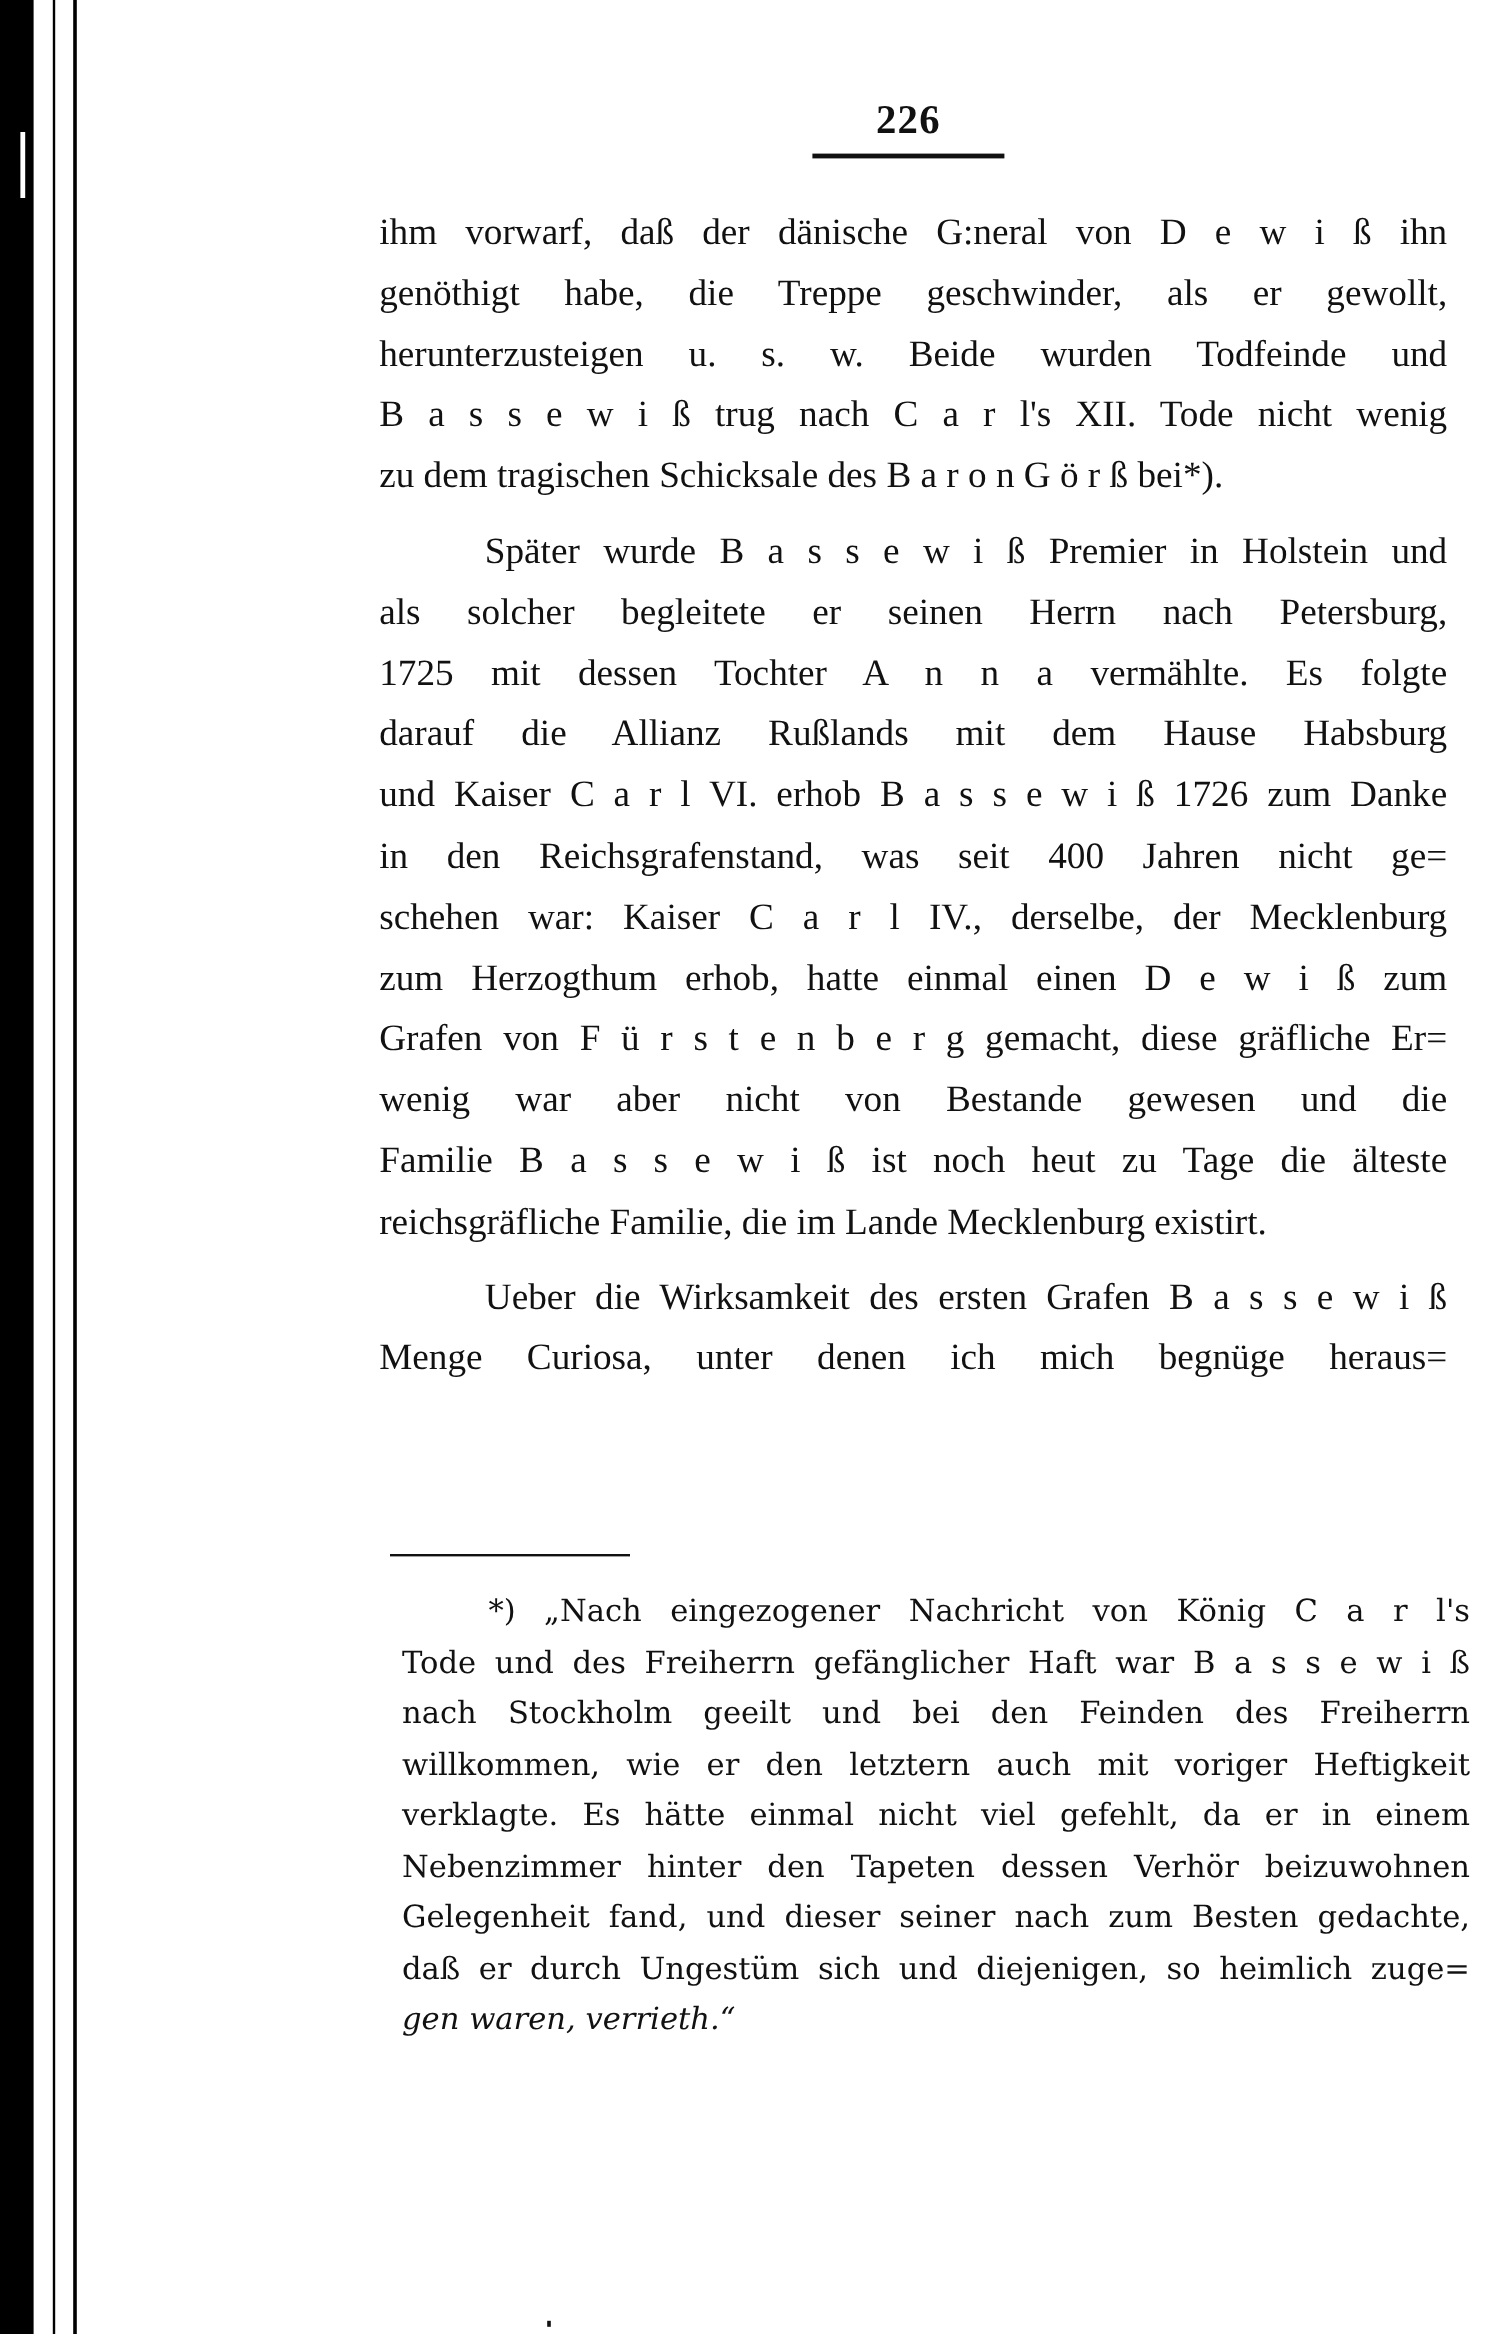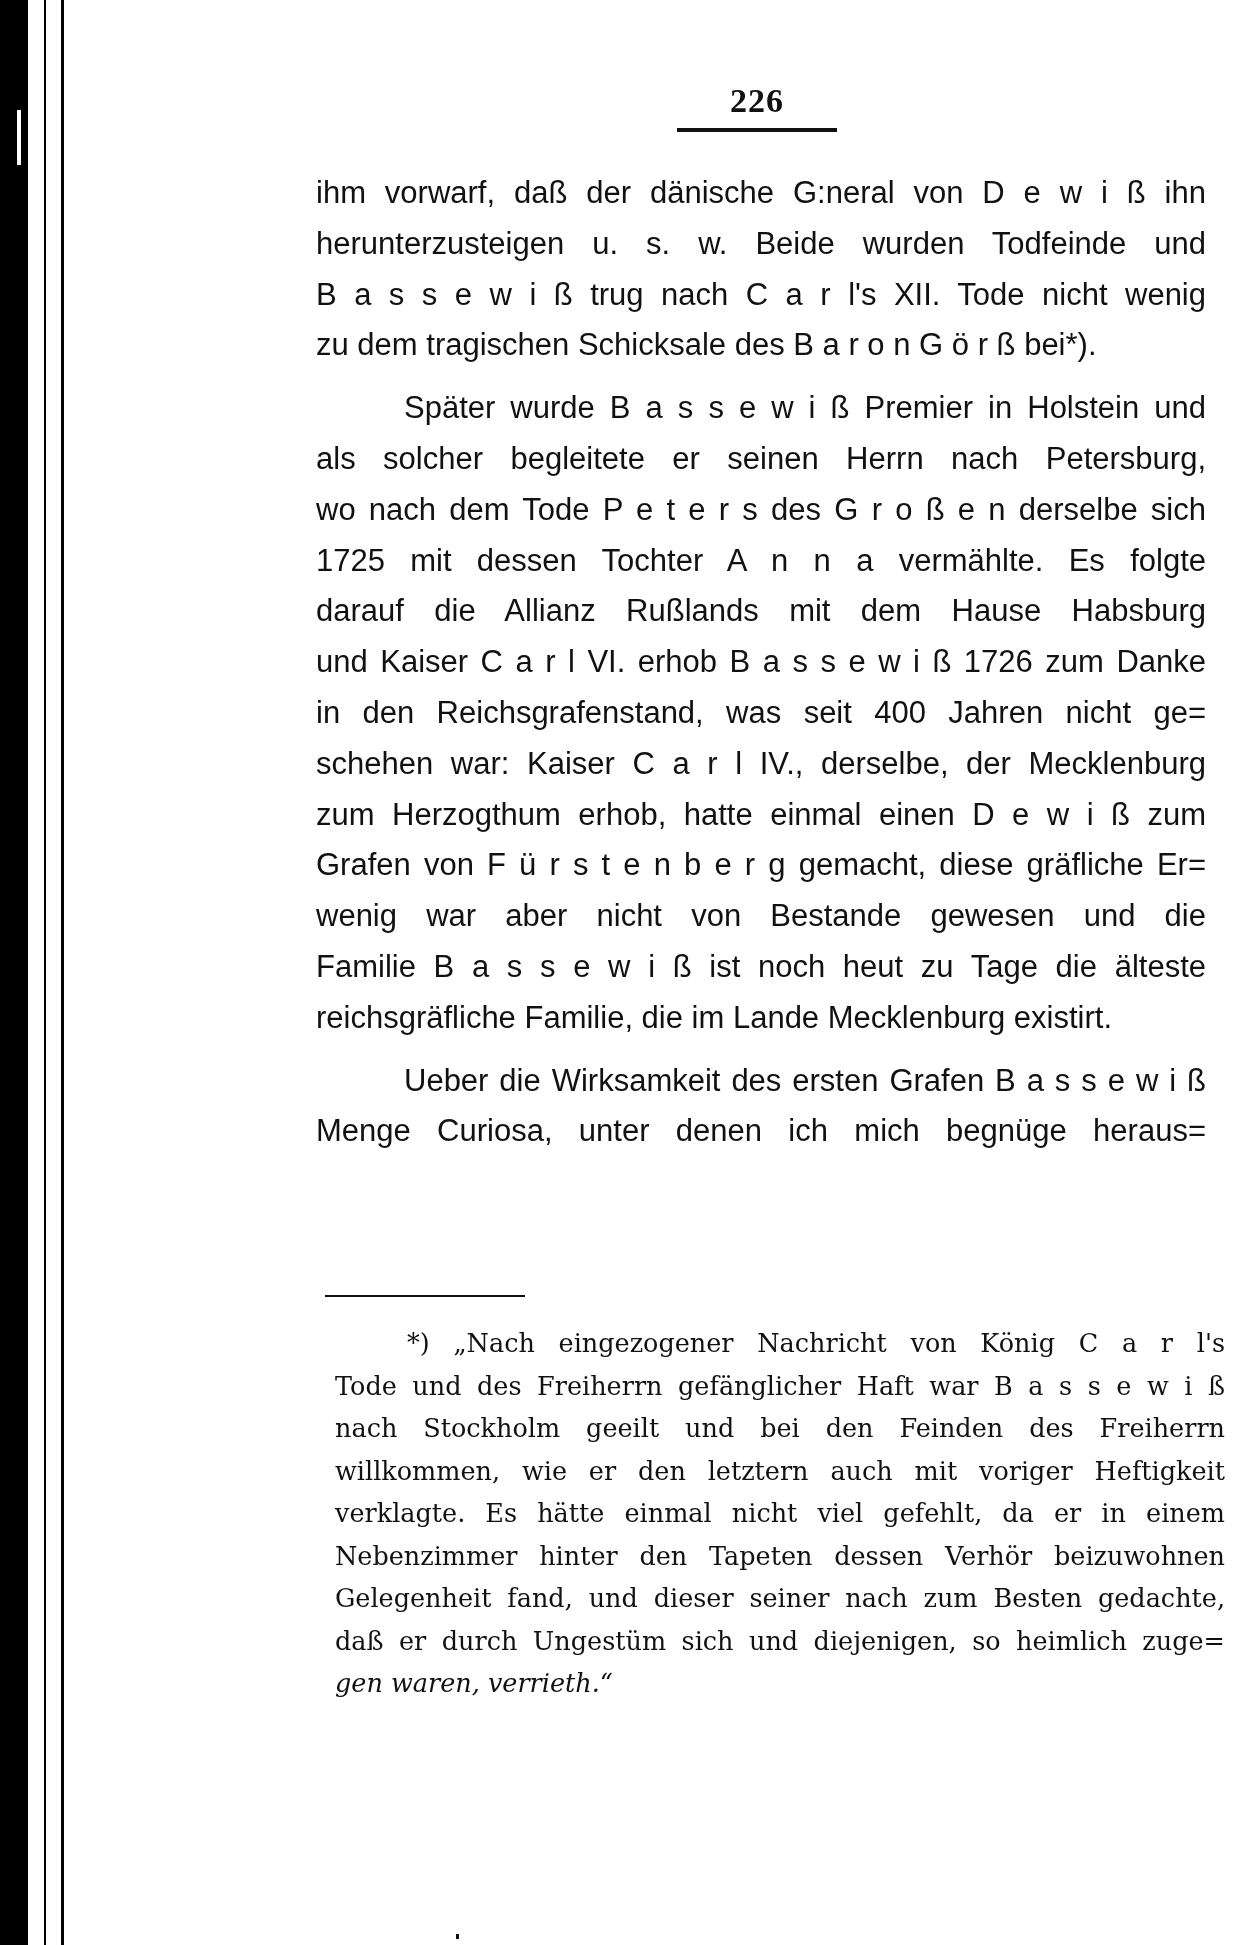--- a/index.html
+++ b/index.html
@@ -10,21 +10,21 @@
   .binding { position: absolute; left: 0; top: 0; bottom: 0; width: 70px; }
   .binding .band { position: absolute; top: 0; bottom: 0; background: #000; }
   .page-number {
     position: absolute; left: 0; width: 1514px; top: 82px; text-align: center;
     font-family: "Liberation Serif", serif; font-weight: bold; font-size: 34px; letter-spacing: 1px;
   }
   .page-rule { position: absolute; left: 677px; top: 128px; width: 160px; height: 4px; background: #111; }
   .body-text { position: absolute; left: 316px; top: 168px; width: 890px; }
   .line {
     height: 50.8px; line-height: 50.8px; font-size: 31px; white-space: nowrap;
-    text-align: justify; text-align-last: justify; font-family: Liberation Sans, sans-serif;
+    text-align: justify; text-align-last: justify; font-family: Liberation Serif, serif;
   }
   .line.last { text-align-last: left; }
   .line.indent { padding-left: 88px; margin-top: 12px; }
   .footnote-rule { position: absolute; left: 325px; top: 1295px; width: 200px; height: 2px; background: #111; }
   .footnote { position: absolute; left: 335px; top: 1322px; width: 890px; }
   .fline {
     height: 42.5px; line-height: 42.5px; font-size: 25.5px; white-space: nowrap;
     text-align: justify; text-align-last: justify; font-family: "DejaVu Serif", serif;
   }
   .fline.last { text-align-last: left; font-style: italic; }
@@ -39,26 +39,26 @@
   <div class="band" style="left:17px;width:4px;background:#fff;top:110px;bottom:auto;height:55px;"></div>
   <div class="band" style="left:44px;width:2px;"></div>
   <div class="band" style="left:61px;width:3px;"></div>
 </div>
 
 <div class="page-number">226</div>
 <div class="page-rule"></div>
 
 <div class="body-text" id="body-text">
     <div class="line">ihm vorwarf, daß der dänische G:neral von D e w i ß ihn</div>
+    <div class="line">genöthigt habe, die Treppe geschwinder, als er gewollt,</div>
     <div class="line">herunterzusteigen u. s. w.  Beide wurden Todfeinde und</div>
     <div class="line">B a s s e w i ß trug nach C a r l's XII. Tode nicht wenig</div>
     <div class="line last">zu dem tragischen Schicksale des B a r o n G ö r ß bei*).</div>
     <div class="line indent">Später wurde B a s s e w i ß Premier in Holstein und</div>
     <div class="line">als solcher begleitete er seinen Herrn nach Petersburg,</div>
-    <div class="line">wo nach dem Tode P e t e r s des G r o ß e n derselbe sich</div>
     <div class="line">1725 mit dessen Tochter A n n a vermählte.  Es folgte</div>
     <div class="line">darauf die Allianz Rußlands mit dem Hause Habsburg</div>
     <div class="line">und Kaiser C a r l VI. erhob B a s s e w i ß 1726 zum Danke</div>
     <div class="line">in den Reichsgrafenstand, was seit 400 Jahren nicht ge=</div>
     <div class="line">schehen war:  Kaiser C a r l IV., derselbe, der Mecklenburg</div>
     <div class="line">zum Herzogthum erhob, hatte einmal einen D e w i ß zum</div>
     <div class="line">Grafen von F ü r s t e n b e r g gemacht, diese gräfliche Er=</div>
     <div class="line">wenig war aber nicht von Bestande gewesen und die</div>
     <div class="line">Familie B a s s e w i ß ist noch heut zu Tage die älteste</div>
     <div class="line last">reichsgräfliche Familie, die im Lande Mecklenburg existirt.</div>

